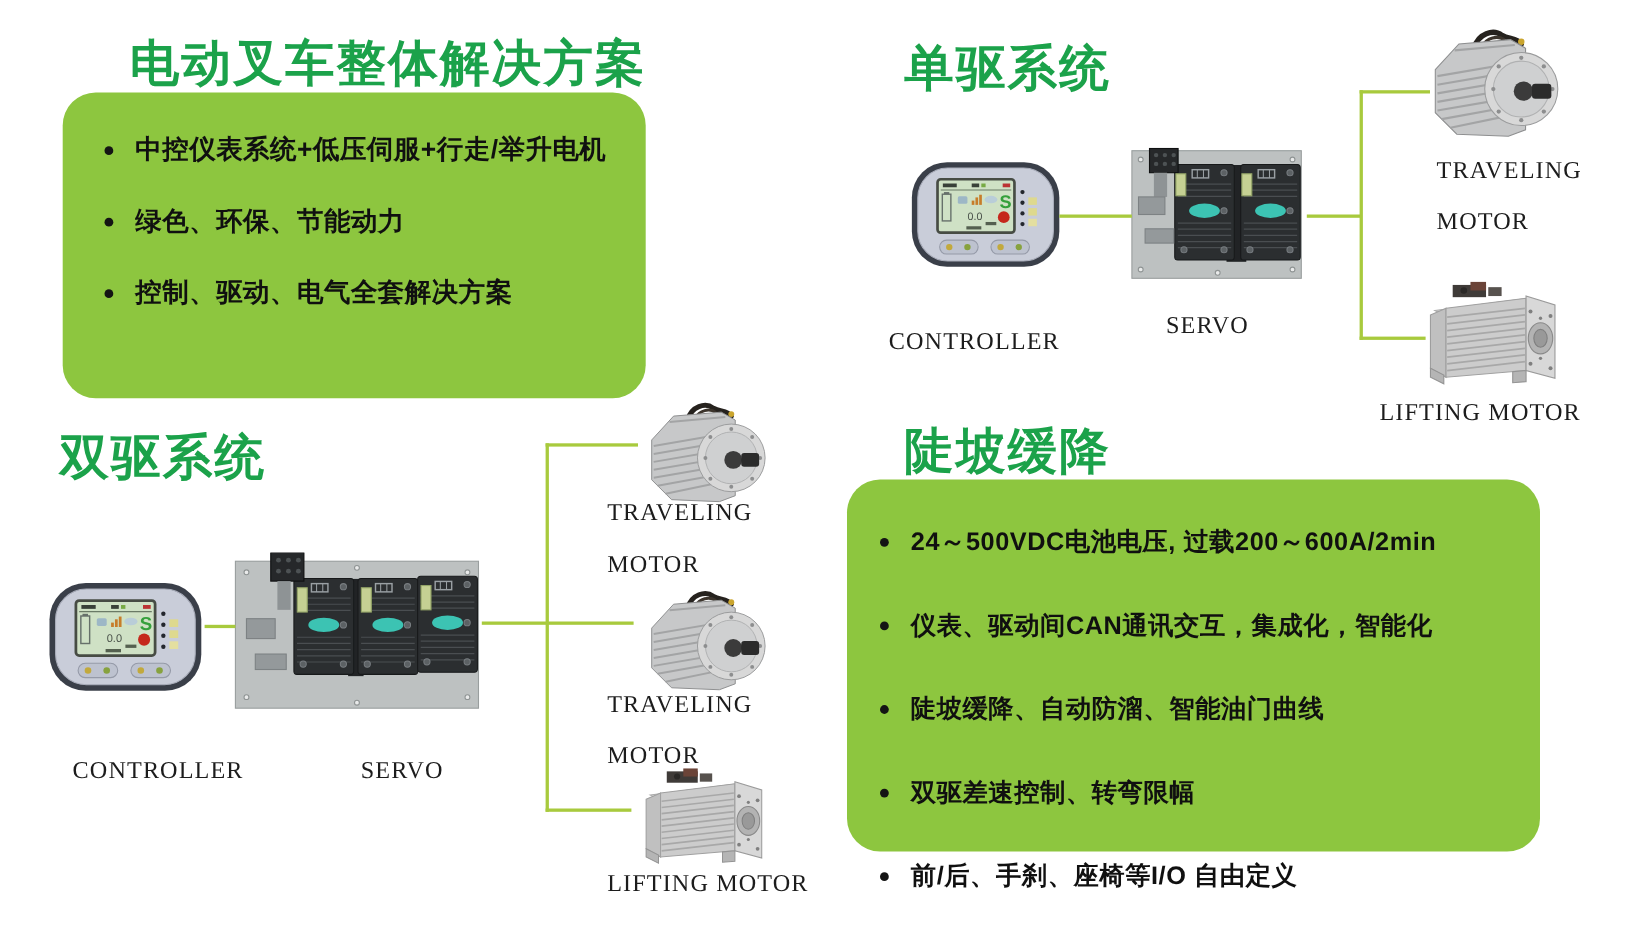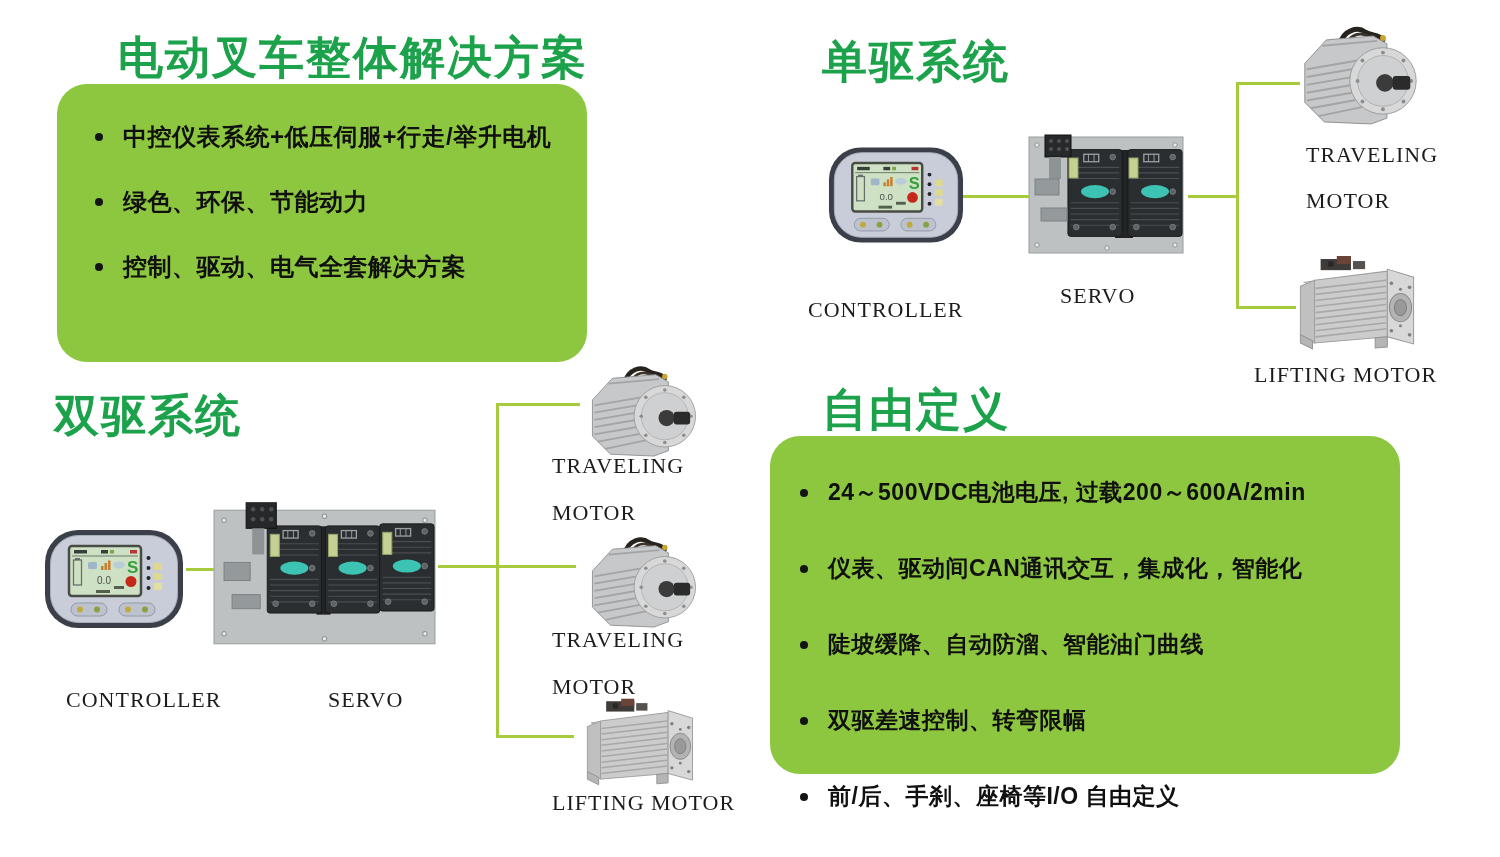--- a/index.html
+++ b/index.html
@@ -284,21 +284,21 @@
   <div class="conn" style="left:496px;top:735px;width:78px;height:3px"></div>
 
   <div class="serif-label" style="left:66px;top:687px">CONTROLLER</div>
   <div class="serif-label" style="left:328px;top:687px">SERVO</div>
   <div class="serif-label" style="left:552px;top:453px">TRAVELING</div>
   <div class="serif-label" style="left:552px;top:500px">MOTOR</div>
   <div class="serif-label" style="left:552px;top:627px">TRAVELING</div>
   <div class="serif-label" style="left:552px;top:674px">MOTOR</div>
   <div class="serif-label" style="left:552px;top:790px">LIFTING MOTOR</div>
 
-  <h2 class="sec-title" style="left:822px;top:380px">自由定义</h2>
+  <h2 class="sec-title" style="left:822px;top:380px">陡坡缓降</h2>
   <div class="green-box" style="left:770px;top:436px;width:630px;height:338px">
     <ul class="bullets features-list">
       <li>
         <span class="bullet-dot"></span>
         <span>24～500VDC电池电压, 过载200～600A/2min</span>
         </li>
       <li>
         <span class="bullet-dot"></span>
         <span>仪表、驱动间CAN通讯交互，集成化，智能化</span>
         </li>

